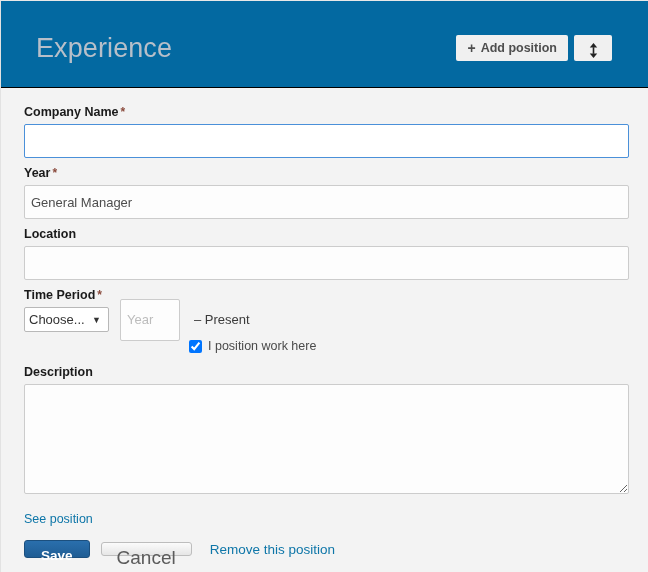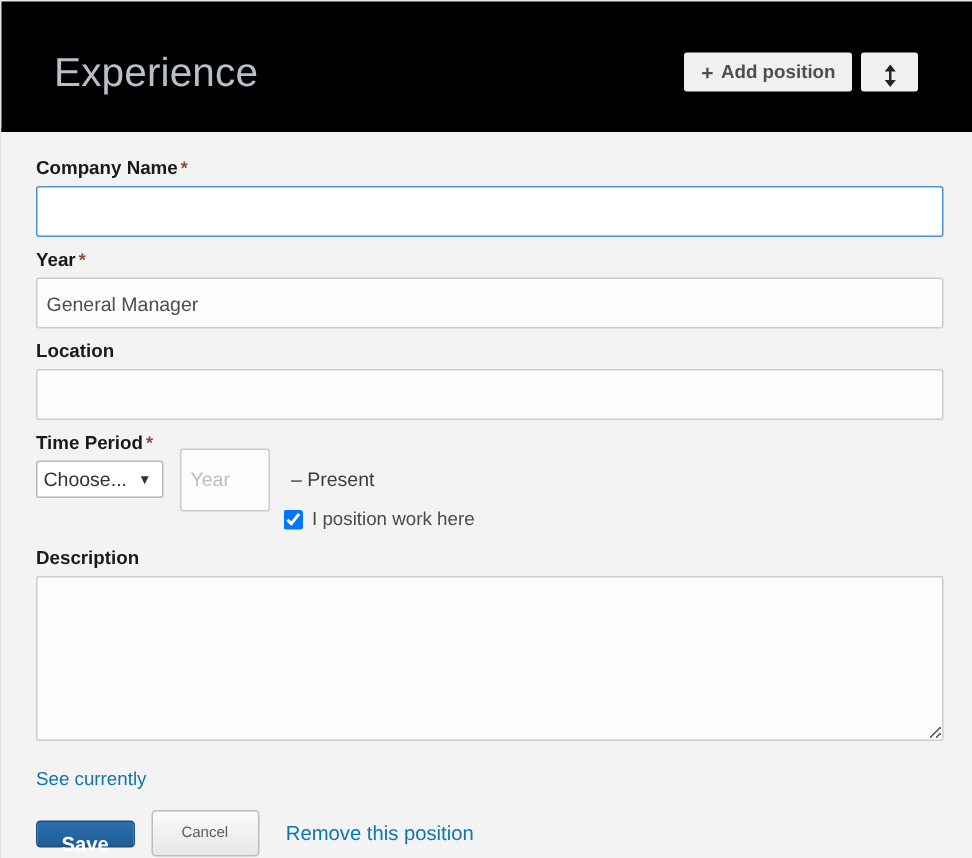--- a/index.html
+++ b/index.html
@@ -23,22 +23,22 @@
     border-left: 1px solid #e2e2e2;
     border-top: 1px solid #e8e8e8;
     background: #f3f3f3;
     position: relative;
   }
 
   
   .module-header {
     height: 87px;
     box-sizing: border-box;
-    background: #000000;
-    border-bottom: 3px solid #000000;
+    background: #0369a1;
+    border-bottom: 1px solid #000000;
     position: relative;
   }
   .page-title {
     position: absolute;
     left: 35px;
     top: 31px;
     font-size: 27px;
     font-weight: normal;
     color: #b7bfc9;
     letter-spacing: 0.1px;
@@ -259,30 +259,30 @@
     color: #ffffff;
     font-family: "Liberation Sans", sans-serif;
     font-size: 13.5px;
     font-weight: bold;
     cursor: pointer;
     line-height: 29px;
     padding-top: 0;
   }
   .btn-secondary {
     box-sizing: border-box;
-    height: 31px;
+    height: 14px;
     min-width: 72px;
     margin-left: 11px;
     padding: 0 15px;
     background: linear-gradient(to bottom, #fbfbfb 0%, #e6e6e6 100%);
     border: 1px solid #bdbdbd;
     border-radius: 3px;
     color: #5b5b5b;
     font-family: "Liberation Sans", sans-serif;
-    font-size: 10px;
+    font-size: 19px;
     cursor: pointer;
     line-height: 29px;
   }
   .remove-link {
     margin-left: 18px;
     font-size: 13.5px;
     color: #0e76a8;
     text-decoration: none;
     cursor: pointer;
   }
@@ -360,21 +360,21 @@
     </div>
 
     
     <div class="field desc-field">
       <label class="field-label">
         <span>Description</span><span class="req"></span>
       </label>
       <textarea class="desc-area" placeholder="" style=""></textarea>
     </div>
 
-    <a class="see-examples" href="#">See currently</a>
+    <a class="see-examples" href="#">See position</a>
 
     
     <div class="form-actions">
       <button class="btn-primary">Save</button>
       <button class="btn-secondary">Cancel</button>
       <a class="remove-link" href="#">Remove this position</a>
     </div>
 
   </div>
 </div>

